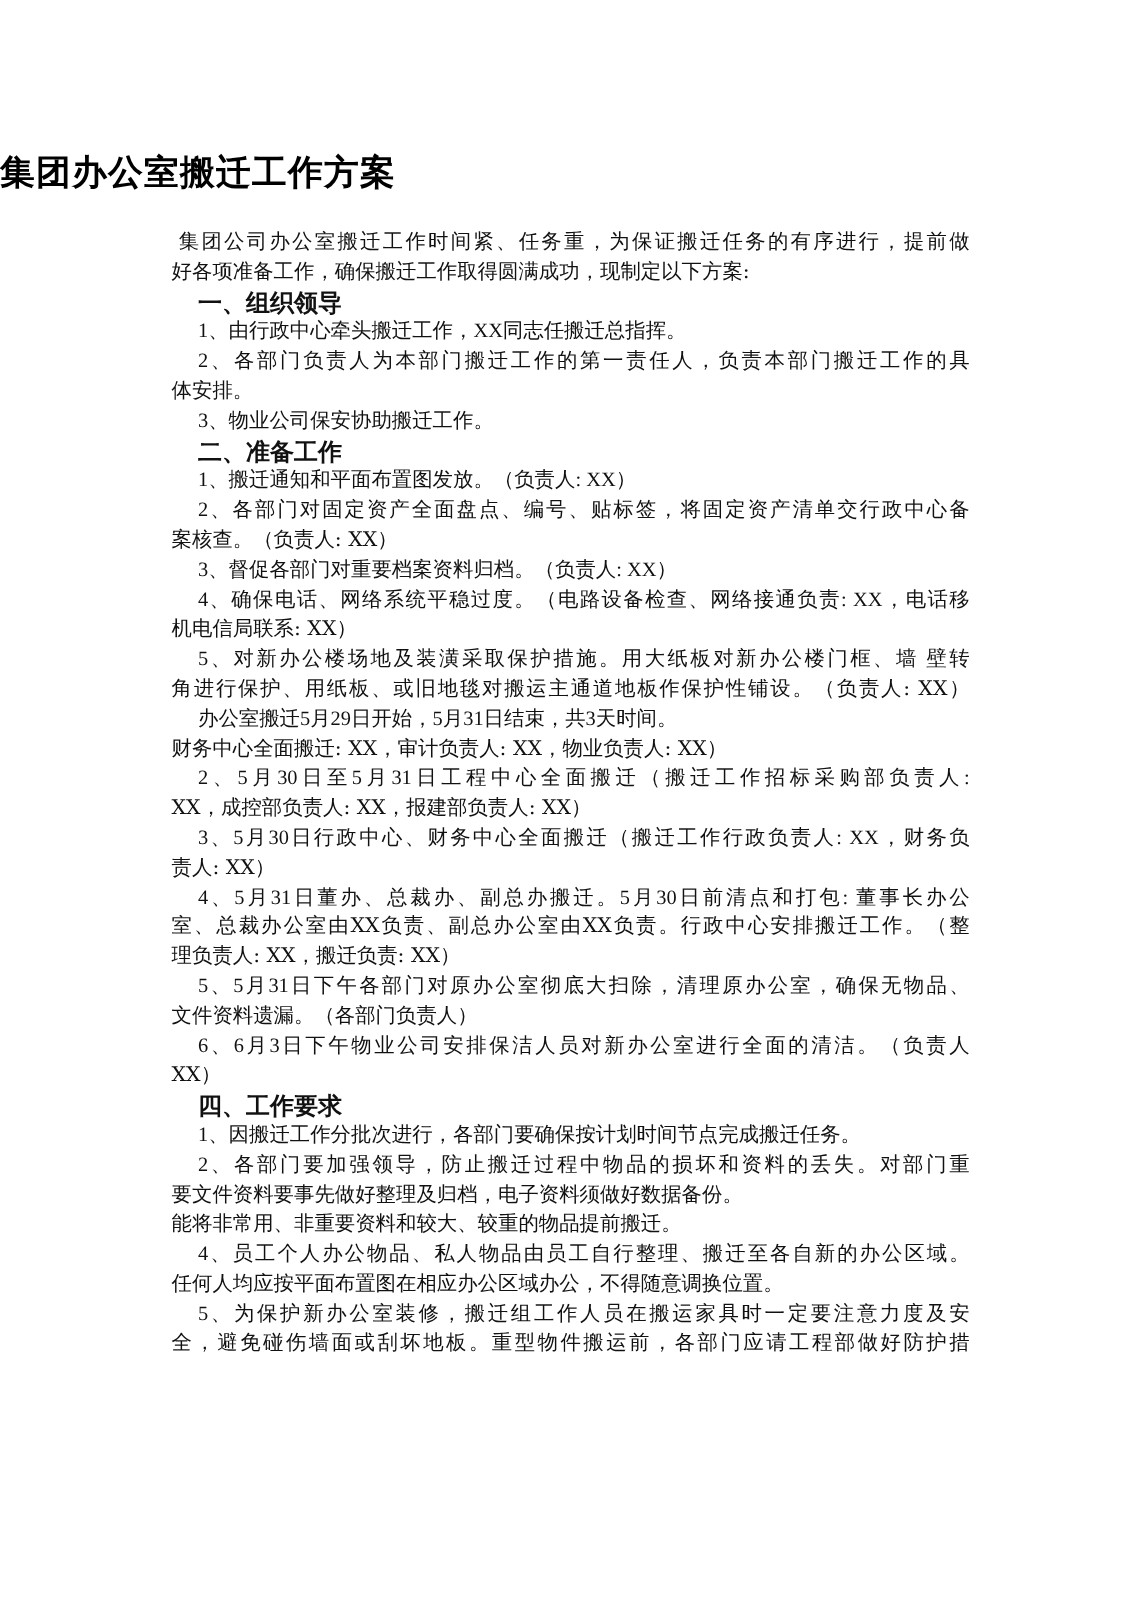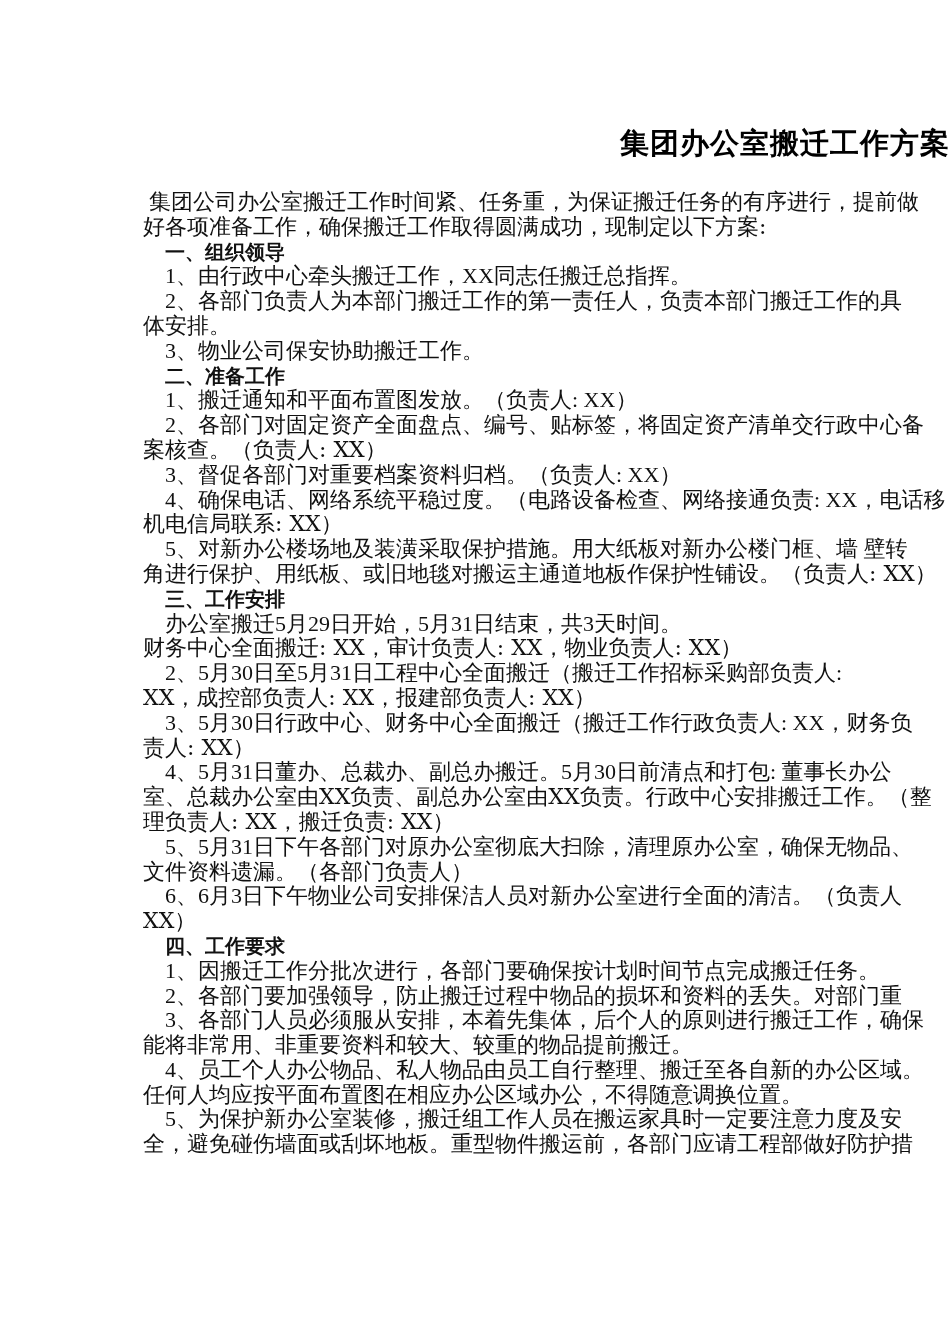--- a/index.html
+++ b/index.html
@@ -1,23 +1,23 @@
 <!DOCTYPE html>
 <html><head>
 <meta charset="utf-8">
 <style>
   html, body { margin: 0; padding: 0; background: #ffffff; }
   body { width: 950px; height: 1344px; position: relative; overflow: hidden;
          font-family: "DejaVu Serif", "Liberation Serif", serif; color: #111; }
   .page { position: absolute; left: 0; top: 0; width: 950px; height: 1344px; background: #fff; }
-  .title { position: absolute; left: 0; width: 950px; top: 124px; text-align: right;
+  .title { position: absolute; left: 0; width: 950px; top: 124px; text-align: left;
            font-size: 29px; font-weight: bold; letter-spacing: 1px;
            font-family: "DejaVu Sans", "Liberation Sans", sans-serif; color: #000; }
   .body { position: absolute; left: 143px; top: 190px; width: 665px; }
-  .line { height: 24.8px; line-height: 24.8px; font-size: 22px; white-space: nowrap;
+  .line { height: 24.8px; line-height: 24.8px; font-size: 17px; white-space: nowrap;
           text-align: justify; text-align-last: justify; }
   .line.last { text-align-last: left; }
   .ind1 { padding-left: 6px; }
   .ind2 { padding-left: 22px; font-family: Liberation Serif, serif; }
   .heading { font-weight: bold; font-family: "DejaVu Sans", "Liberation Sans", sans-serif;
              padding-left: 22px; text-align-last: left; font-size: 20px; }
 </style>
 </head>
 <body>
 
@@ -33,37 +33,36 @@
       <div class="line ind2 last">3、物业公司保安协助搬迁工作。</div>
       <div class="line heading">二、准备工作</div>
       <div class="line ind2 last">1、搬迁通知和平面布置图发放。（负责人: XX）</div>
       <div class="line ind2">2、各部门对固定资产全面盘点、编号、贴标签，将固定资产清单交行政中心备</div>
       <div class="line last">案核查。（负责人: XX）</div>
       <div class="line ind2 last">3、督促各部门对重要档案资料归档。（负责人: XX）</div>
       <div class="line ind2">4、确保电话、网络系统平稳过度。（电路设备检查、网络接通负责: XX，电话移</div>
       <div class="line last">机电信局联系: XX）</div>
       <div class="line ind2">5、对新办公楼场地及装潢采取保护措施。用大纸板对新办公楼门框、墙 壁转</div>
       <div class="line">角进行保护、用纸板、或旧地毯对搬运主通道地板作保护性铺设。（负责人: XX）</div>
-      <div class="line heading">三、工作安排</div>
       <div class="line ind2 last">办公室搬迁5月29日开始，5月31日结束，共3天时间。</div>
       <div class="line last">财务中心全面搬迁: XX，审计负责人: XX，物业负责人: XX）</div>
       <div class="line ind2">2、5月30日至5月31日工程中心全面搬迁（搬迁工作招标采购部负责人:</div>
       <div class="line last">XX，成控部负责人: XX，报建部负责人: XX）</div>
       <div class="line ind2">3、5月30日行政中心、财务中心全面搬迁（搬迁工作行政负责人: XX，财务负</div>
       <div class="line last">责人: XX）</div>
       <div class="line ind2">4、5月31日董办、总裁办、副总办搬迁。5月30日前清点和打包: 董事长办公</div>
       <div class="line">室、总裁办公室由XX负责、副总办公室由XX负责。行政中心安排搬迁工作。（整</div>
       <div class="line last">理负责人: XX，搬迁负责: XX）</div>
       <div class="line ind2">5、5月31日下午各部门对原办公室彻底大扫除，清理原办公室，确保无物品、</div>
       <div class="line last">文件资料遗漏。（各部门负责人）</div>
       <div class="line ind2">6、6月3日下午物业公司安排保洁人员对新办公室进行全面的清洁。（负责人</div>
       <div class="line last">XX）</div>
       <div class="line heading">四、工作要求</div>
       <div class="line ind2 last">1、因搬迁工作分批次进行，各部门要确保按计划时间节点完成搬迁任务。</div>
       <div class="line ind2">2、各部门要加强领导，防止搬迁过程中物品的损坏和资料的丢失。对部门重</div>
-      <div class="line ind2">3、各部门人员必须服从安排，本着先集体，后个人的原则进行搬迁工作，确保</div>
+      <div class="line last">要文件资料要事先做好整理及归档，电子资料须做好数据备份。</div>
       <div class="line last">能将非常用、非重要资料和较大、较重的物品提前搬迁。</div>
       <div class="line ind2">4、员工个人办公物品、私人物品由员工自行整理、搬迁至各自新的办公区域。</div>
       <div class="line last">任何人均应按平面布置图在相应办公区域办公，不得随意调换位置。</div>
       <div class="line ind2">5、为保护新办公室装修，搬迁组工作人员在搬运家具时一定要注意力度及安</div>
       <div class="line">全，避免碰伤墙面或刮坏地板。重型物件搬运前，各部门应请工程部做好防护措</div>
     </div>
 </div>
 
 </body></html>

